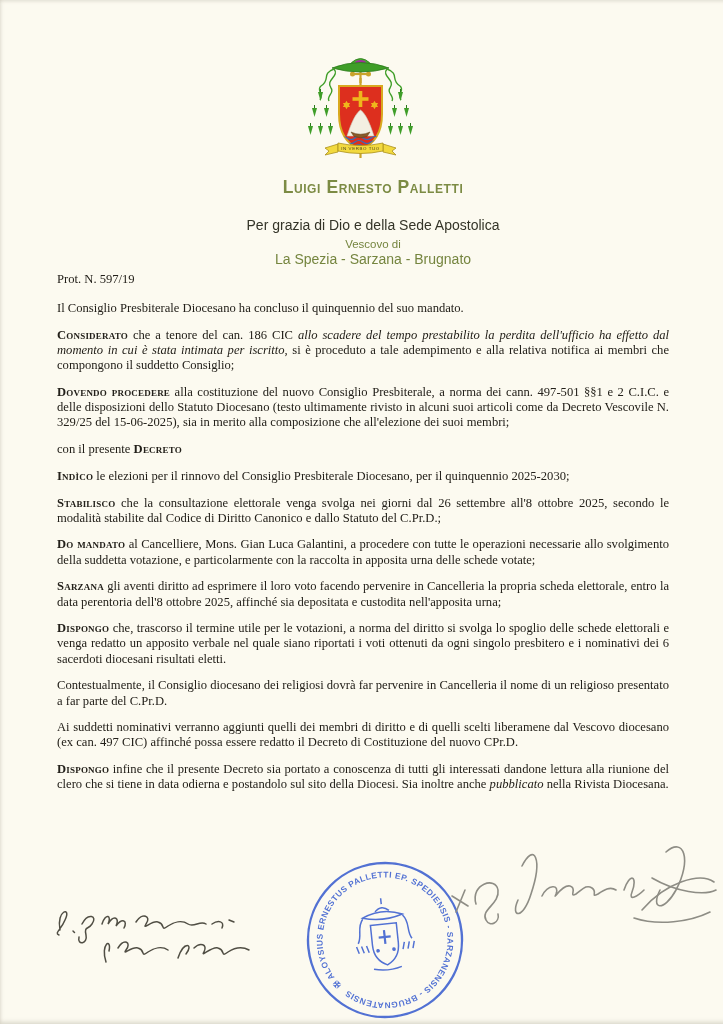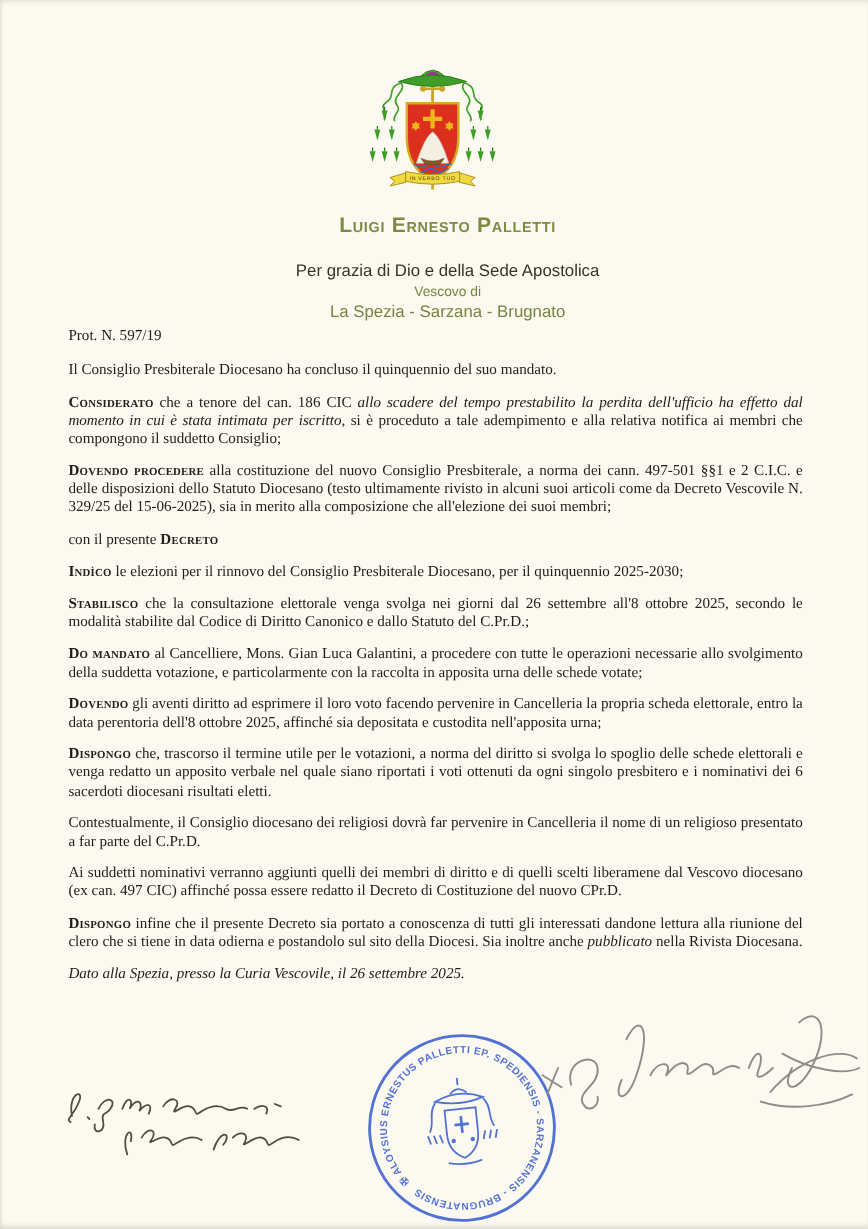--- a/index.html
+++ b/index.html
@@ -129,26 +129,25 @@
   <div class="doc-body">
     <p class="protocol">Prot. N. 597/19</p>
 
   <p class="para"><span class="seg-n">Il Consiglio Presbiterale Diocesano ha concluso il quinquennio del suo mandato.</span></p>
       <p class="para"><span class="seg-b">Considerato</span><span class="seg-n"> che a tenore del can. 186 CIC </span><span class="seg-i">allo scadere del tempo prestabilito la perdita dell'ufficio ha effetto dal momento in cui è stata intimata per iscritto</span><span class="seg-n">, si è proceduto a tale adempimento e alla relativa notifica ai membri che compongono il suddetto Consiglio;</span></p>
       <p class="para"><span class="seg-b">Dovendo procedere</span><span class="seg-n"> alla costituzione del nuovo Consiglio Presbiterale, a norma dei cann. 497-501 §§1 e 2 C.I.C. e delle disposizioni dello Statuto Diocesano (testo ultimamente rivisto in alcuni suoi articoli come da Decreto Vescovile N. 329/25 del 15-06-2025), sia in merito alla composizione che all'elezione dei suoi membri;</span></p>
       <p class="para"><span class="seg-n">con il presente </span><span class="seg-b">Decreto</span></p>
       <p class="para"><span class="seg-b">Indìco</span><span class="seg-n"> le elezioni per il rinnovo del Consiglio Presbiterale Diocesano, per il quinquennio 2025-2030;</span></p>
       <p class="para"><span class="seg-b">Stabilisco</span><span class="seg-n"> che la consultazione elettorale venga svolga nei giorni dal 26 settembre all'8 ottobre 2025, secondo le modalità stabilite dal Codice di Diritto Canonico e dallo Statuto del C.Pr.D.;</span></p>
       <p class="para"><span class="seg-b">Do mandato</span><span class="seg-n"> al Cancelliere, Mons. Gian Luca Galantini, a procedere con tutte le operazioni necessarie allo svolgimento della suddetta votazione, e particolarmente con la raccolta in apposita urna delle schede votate;</span></p>
-      <p class="para"><span class="seg-b">Dovendo</span><span class="seg-n"> gli aventi diritto ad esprimere il loro voto facendo pervenire in Cancelleria la propria scheda elettorale, entro la data perentoria dell'8 ottobre 2025, affinché sia depositata e custodita nell'apposita urna;</span></p>
+      <p class="para"><span class="seg-b">Sarzana</span><span class="seg-n"> gli aventi diritto ad esprimere il loro voto facendo pervenire in Cancelleria la propria scheda elettorale, entro la data perentoria dell'8 ottobre 2025, affinché sia depositata e custodita nell'apposita urna;</span></p>
       <p class="para"><span class="seg-b">Dispongo</span><span class="seg-n"> che, trascorso il termine utile per le votazioni, a norma del diritto si svolga lo spoglio delle schede elettorali e venga redatto un apposito verbale nel quale siano riportati i voti ottenuti da ogni singolo presbitero e i nominativi dei 6 sacerdoti diocesani risultati eletti.</span></p>
       <p class="para"><span class="seg-n">Contestualmente, il Consiglio diocesano dei religiosi dovrà far pervenire in Cancelleria il nome di un religioso presentato a far parte del C.Pr.D.</span></p>
       <p class="para"><span class="seg-n">Ai suddetti nominativi verranno aggiunti quelli dei membri di diritto e di quelli scelti liberamene dal Vescovo diocesano (ex can. 497 CIC) affinché possa essere redatto il Decreto di Costituzione del nuovo CPr.D.</span></p>
       <p class="para"><span class="seg-b">Dispongo</span><span class="seg-n"> infine che il presente Decreto sia portato a conoscenza di tutti gli interessati dandone lettura alla riunione del clero che si tiene in data odierna e postandolo sul sito della Diocesi. Sia inoltre anche </span><span class="seg-i">pubblicato</span><span class="seg-n"> nella Rivista Diocesana.</span></p>
-      <p class="para"><span class="seg-i">Dato alla Spezia, presso la Curia Vescovile, il 26 settembre 2025.</span></p>
     </div>
 
   <svg class="sig-chancellor" width="235" height="78" viewBox="0 0 235 78" fill="none" stroke="#504e44" stroke-width="1.5" stroke-linecap="round" title="Sac. Gian Luca Galantini - Cancelliere Vescovile">
     <path d="M14 40 C10 20 26 16 19 30 C15 40 8 43 13 45"></path>
     <path d="M27 41 l1.5 1.5"></path>
     <path d="M36 34 C42 22 52 26 46 34 C42 40 38 36 40 45 C42 54 31 56 33 47"></path>
     <path d="M56 34 C60 22 66 26 62 34 C68 24 74 28 70 36 C76 28 82 30 78 38"></path>
     <path d="M90 32 C96 22 106 26 100 34 C96 41 106 30 112 32 C120 34 114 42 122 36 C128 32 136 30 142 34 C148 38 154 30 160 34"></path>
     <path d="M166 34 C172 30 179 31 176 38 M183 30 l5 2"></path>
     <path d="M60 72 C54 54 66 47 63 61"></path>

